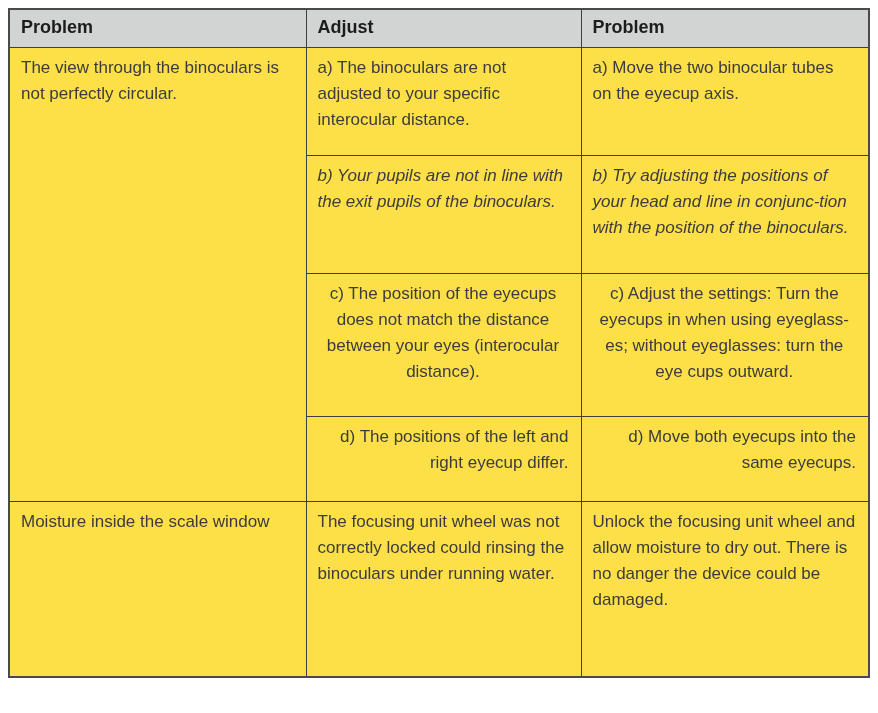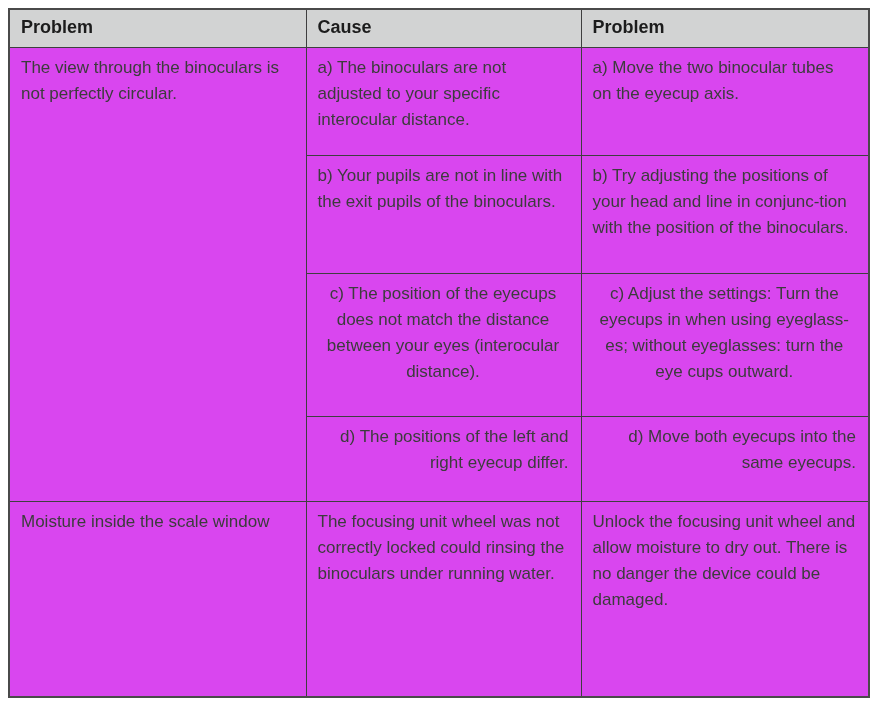--- a/index.html
+++ b/index.html
@@ -37,42 +37,42 @@
     font-size: 18px;
     font-weight: bold;
     height: 38px;
     vertical-align: middle;
     padding-top: 2px;
   }
   tbody td {
     color: #3c3c3c;
     font-size: 17px;
     line-height: 26px;
-    background: #d946ef;
+    background: #fde047;
   }
   tr.row-a  td { height: 108px; }
-  tr.row-b  td { height: 118px; }
+  tr.row-b  td { height: 118px; font-style: italic; }
   tr.row-c  td { height: 143px; text-align: center; }
   tr.row-d  td { height: 85px; text-align: right; }
-  tr.row-m  td { height: 196px; }
+  tr.row-m  td { height: 176px; }
 </style>
 </head>
 <body>
 
 <div class="page">
   <table class="troubleshooting">
     <colgroup>
       <col class="col-problem">
       <col class="col-cause">
       <col class="col-remedy">
     </colgroup>
     <thead>
       <tr>
         <th>Problem</th>
-        <th>Cause</th>
+        <th>Adjust</th>
         <th>Problem</th>
       </tr>
     </thead>
     <tbody>
       <tr class="row-a">
         <td rowspan="4">The view through the binoculars is not perfectly circular.</td>
         <td>a) The binoculars are not adjusted to your specific interocular distance.</td>
         <td>a) Move the two binocular tubes on the eyecup axis.</td>
       </tr>
       <tr class="row-b">

